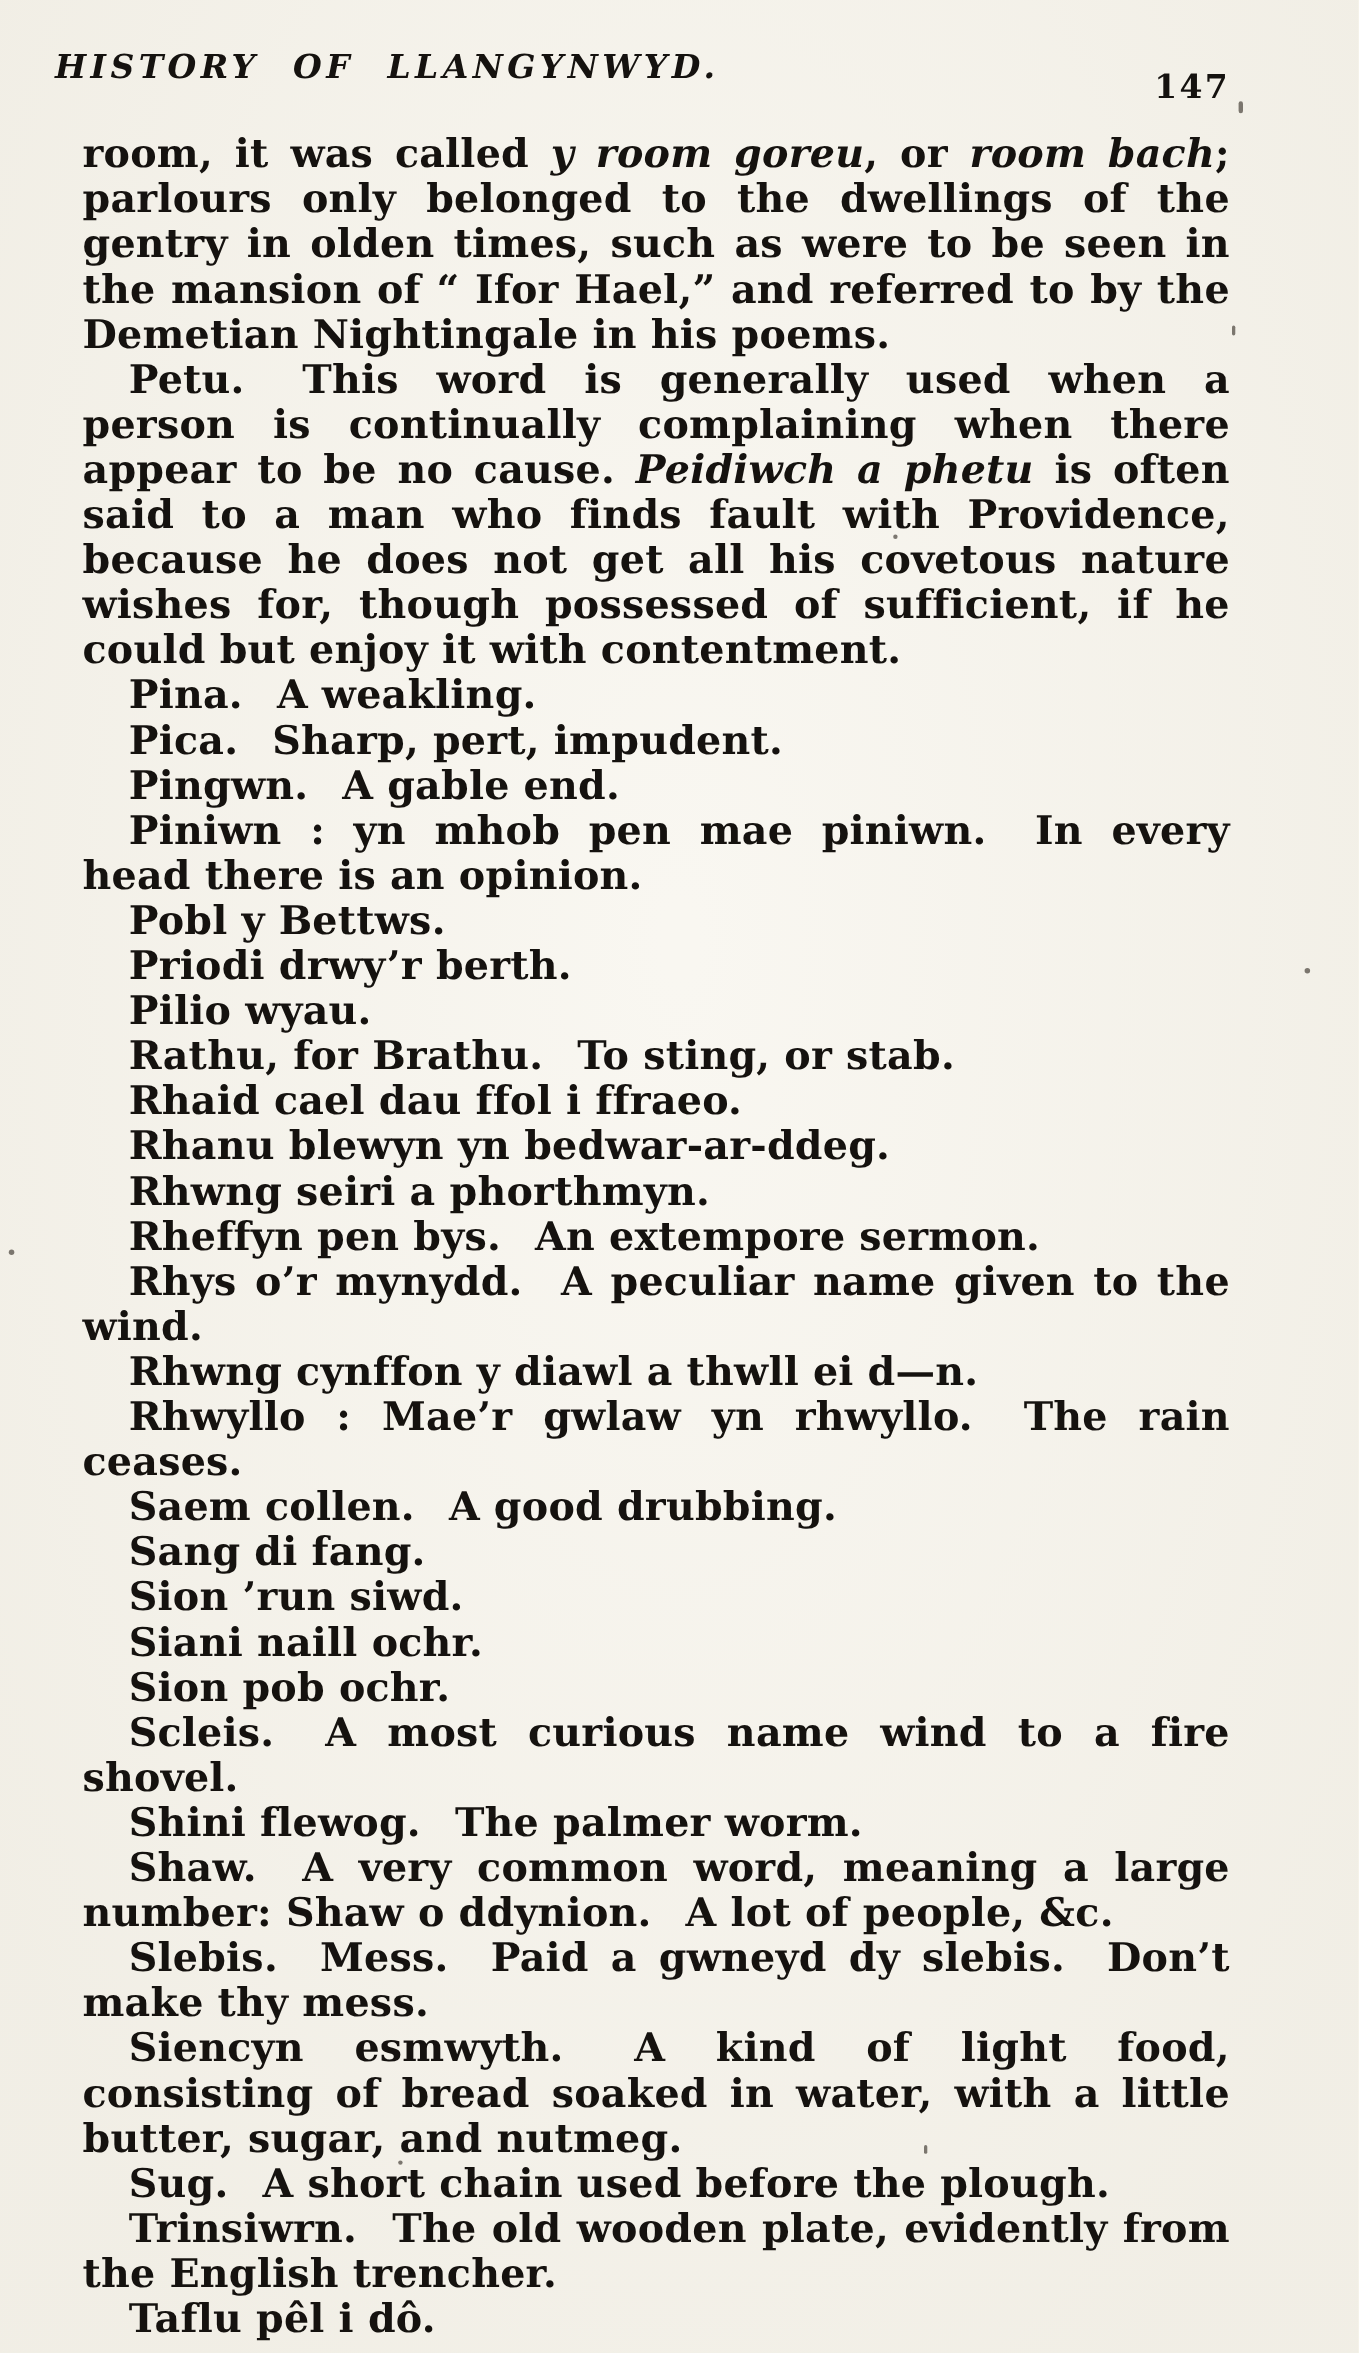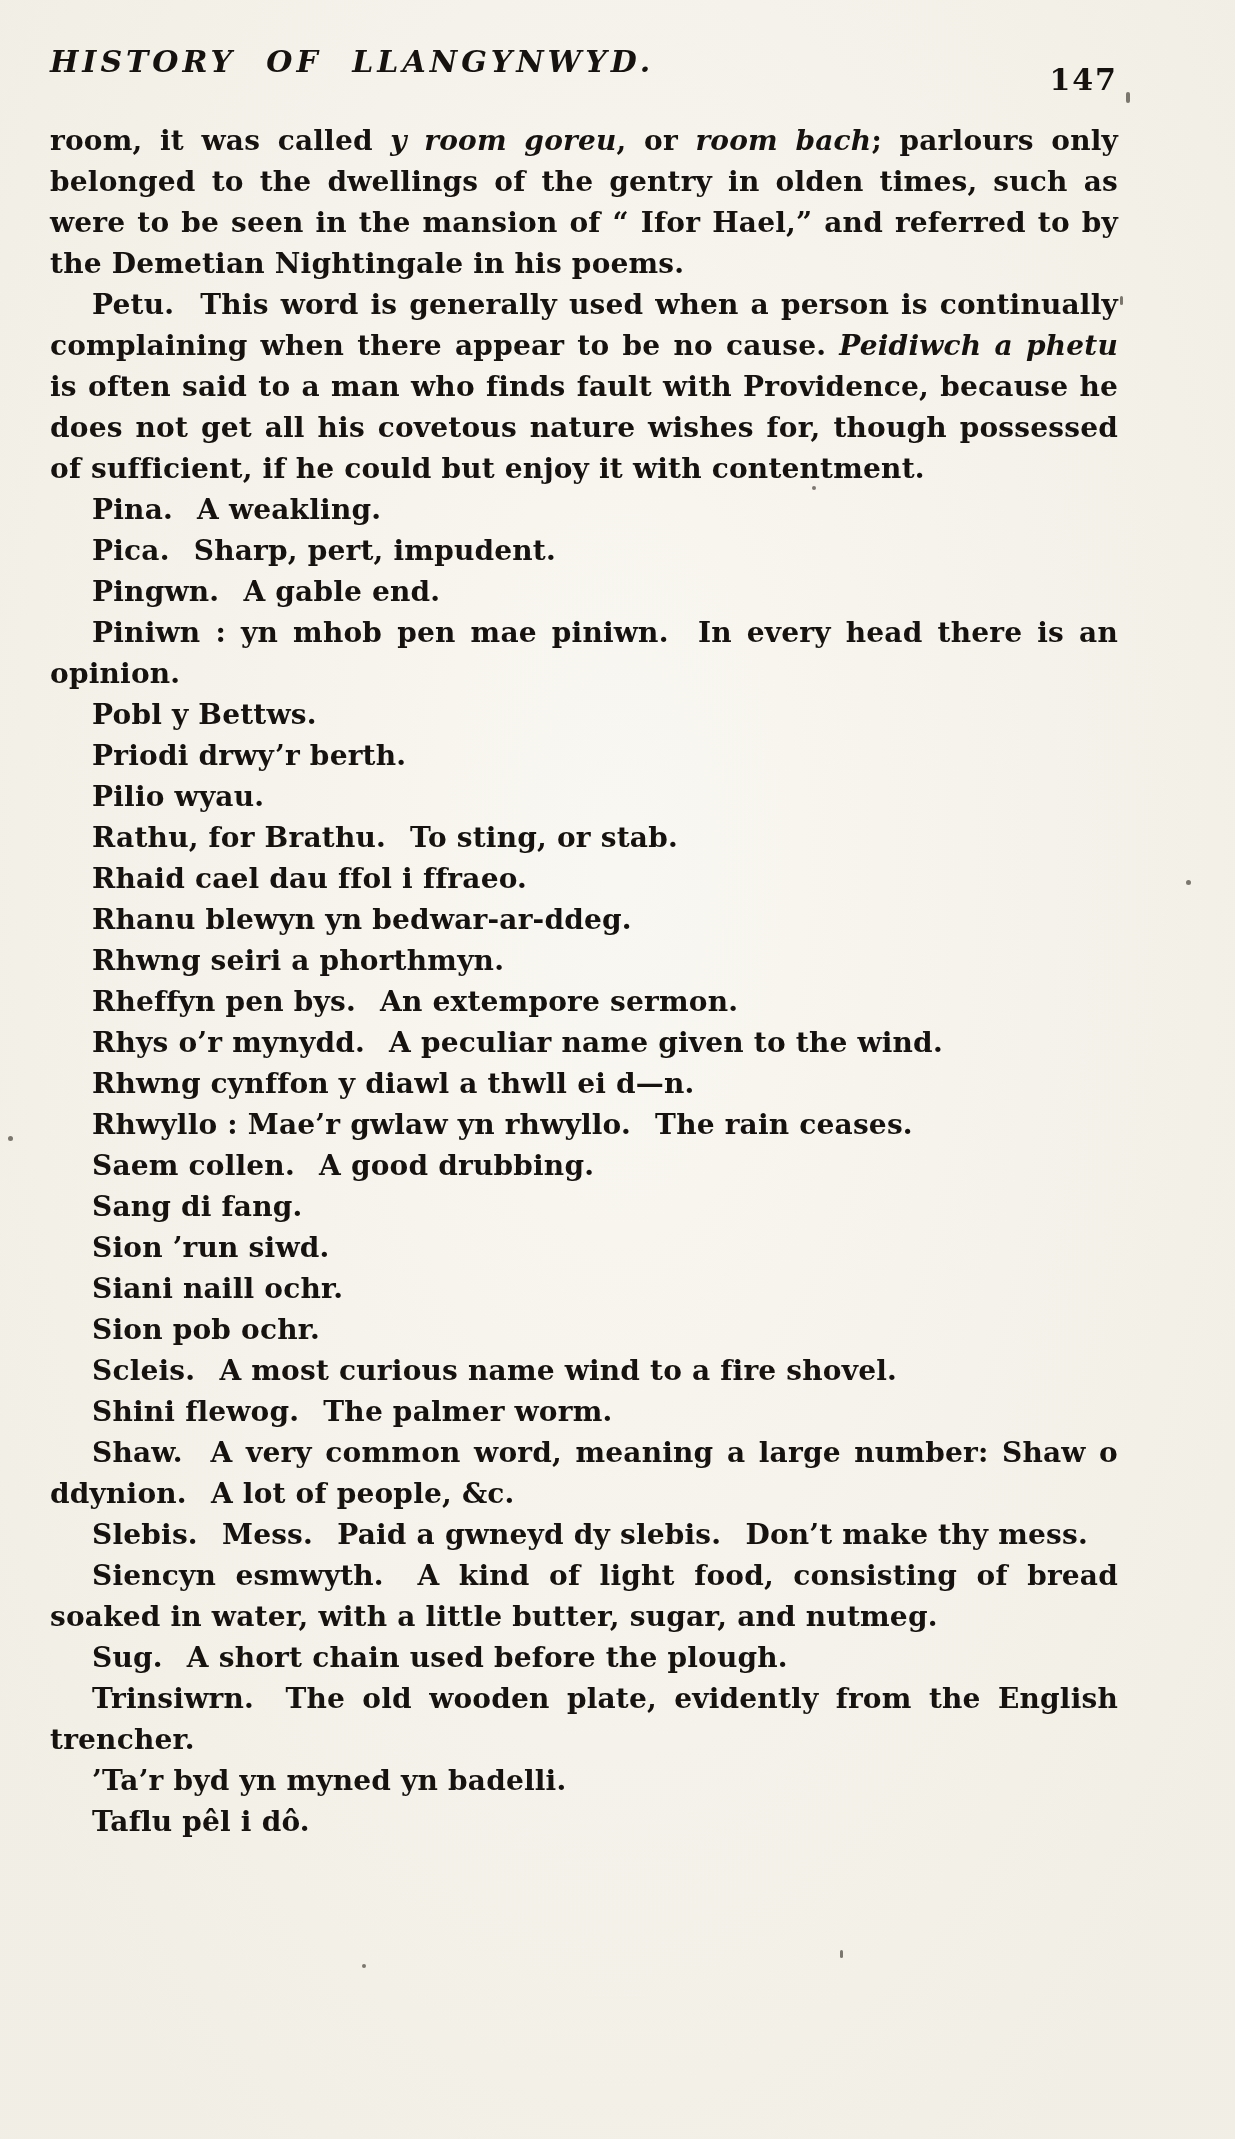--- a/index.html
+++ b/index.html
@@ -39,25 +39,26 @@
   }
   .page-number {
     position: absolute;
     right: 0;
     top: 18px;
     font-size: 30px;
     font-weight: 700;
     letter-spacing: 2px;
   }
   .page-body {
-    font-size: 28px;
+    font-size: 36px;
     line-height: 41px;
     font-weight: 700;
     text-align: justify;
     letter-spacing: 0.2px;
+    margin-left: 25px;
   }
   p.para { margin: 0; }
   p.indent { text-indent: 42px; }
   i { font-style: italic; }
   .speck {
     position: absolute;
     background: #3a342c;
     border-radius: 50%;
     opacity: 0.65;
   }
@@ -95,21 +96,20 @@
       <p class="para indent"><span>Sion ’run siwd.</span></p>
       <p class="para indent"><span>Siani naill ochr.</span></p>
       <p class="para indent"><span>Sion pob ochr.</span></p>
       <p class="para indent"><span>Scleis.  A most curious name wind to a fire shovel.</span></p>
       <p class="para indent"><span>Shini flewog.  The palmer worm.</span></p>
       <p class="para indent"><span>Shaw.  A very common word, meaning a large number: Shaw o ddynion.  A lot of people, &amp;c.</span></p>
       <p class="para indent"><span>Slebis.  Mess.  Paid a gwneyd dy slebis.  Don’t make thy mess.</span></p>
       <p class="para indent"><span>Siencyn esmwyth.  A kind of light food, consisting of bread soaked in water, with a little butter, sugar, and nutmeg.</span></p>
       <p class="para indent"><span>Sug.  A short chain used before the plough.</span></p>
       <p class="para indent"><span>Trinsiwrn.  The old wooden plate, evidently from the English trencher.</span></p>
-      <p class="para indent"><span>’Ta’r byd yn myned yn badelli.</span></p>
       <p class="para indent"><span>Taflu pêl i dô.</span></p>
     </main>
 
   <span class="speck" style="left:1126px; top:92px;  width:4px; height:11px; border-radius:2px;"></span>
   <span class="speck" style="left:1120px; top:296px; width:3px; height:9px;  border-radius:2px;"></span>
   <span class="speck" style="left:1186px; top:880px; width:5px; height:5px;"></span>
   <span class="speck" style="left:8px;   top:1136px;width:5px; height:5px;"></span>
   <span class="speck" style="left:812px; top:486px; width:4px; height:4px;"></span>
   <span class="speck" style="left:362px; top:1964px;width:4px; height:4px;"></span>
   <span class="speck" style="left:840px; top:1950px;width:3px; height:8px; border-radius:2px;"></span>

